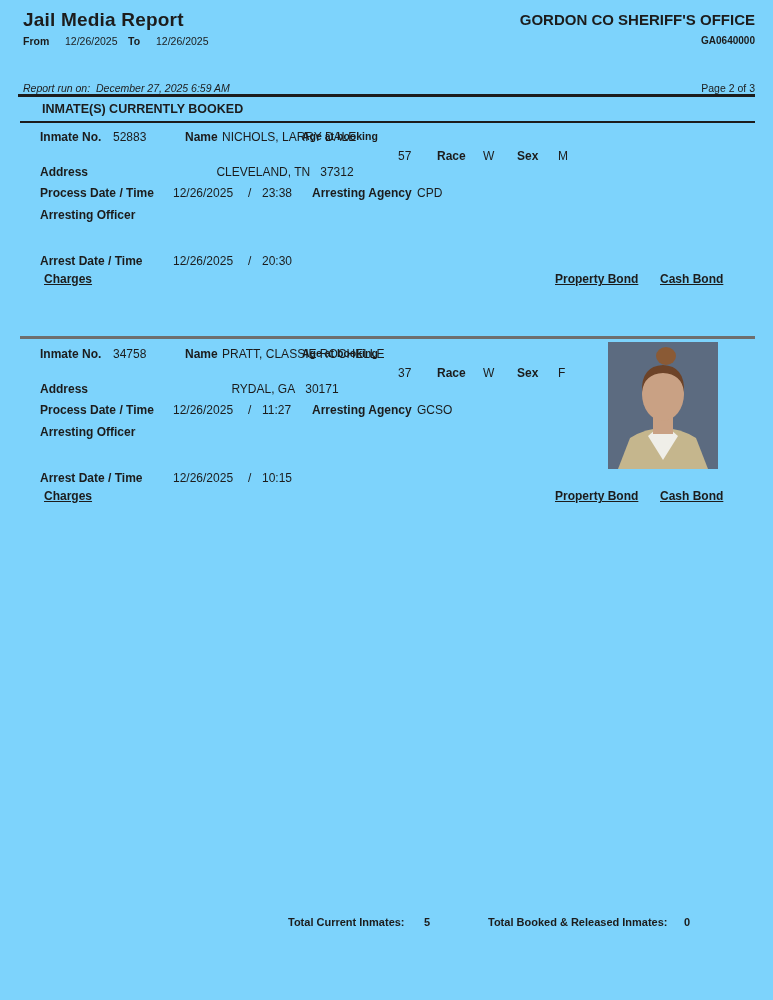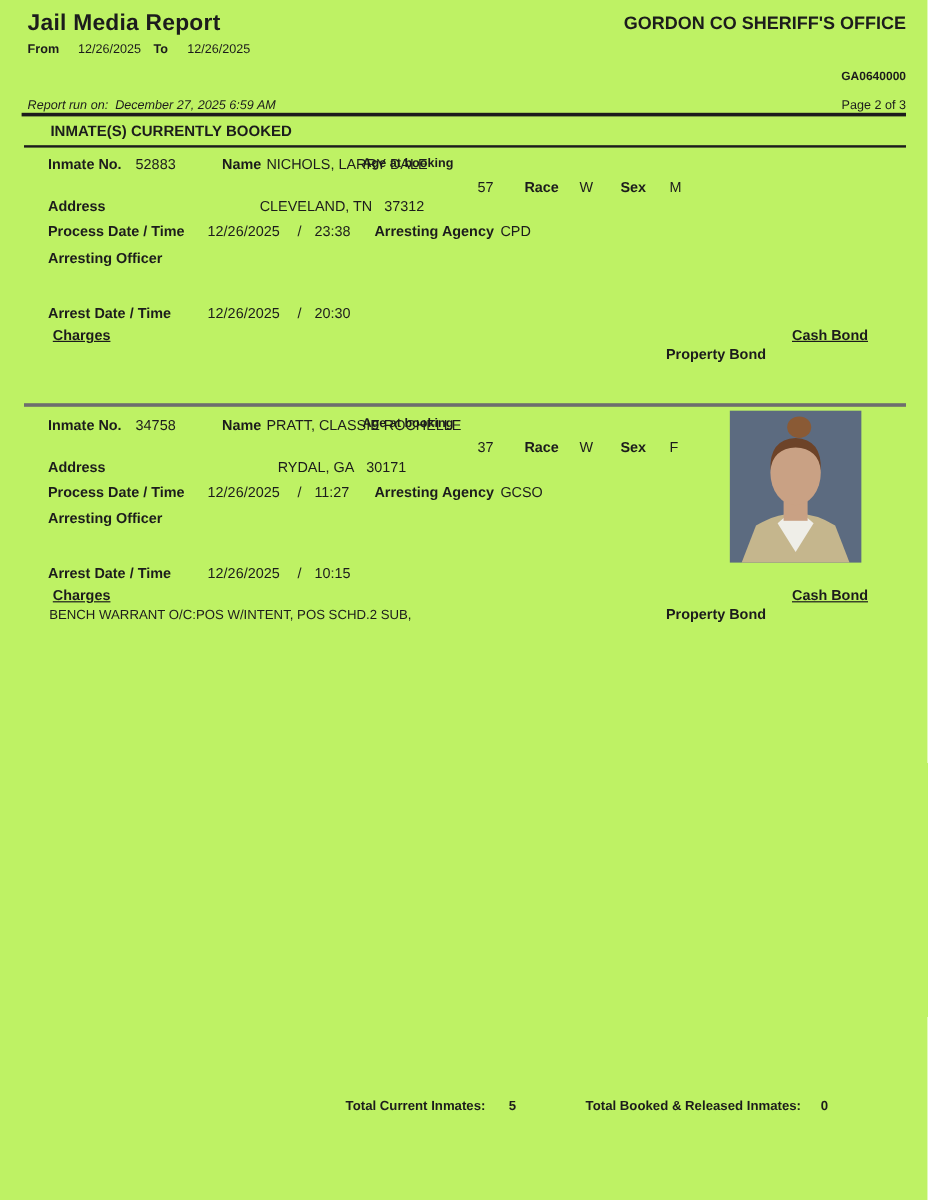--- a/index.html
+++ b/index.html
@@ -1,31 +1,31 @@
 <!DOCTYPE html>
 <html><head>
 <meta charset="utf-8">
 <style>
   html,body{margin:0;padding:0;background:#ffffff;}
   .page{
     position:relative;
     width:773px;height:1000px;
-    background:#bef264;
+    background:#7dd3fc;
     font-family:"Liberation Sans","DejaVu Sans",sans-serif;
     color:#1c1c1c;
     overflow:hidden;
   }
   .abs{position:absolute;white-space:nowrap;}
   .b{font-weight:bold;}
   .i{font-style:italic;}
   
   .title{left:23px;top:9px;font-size:19px;font-weight:bold;letter-spacing:.2px;}
   .office{right:18px;top:11px;font-size:15px;font-weight:bold;text-align:right;}
   .fromrow{top:35px;font-size:10.5px;}
-  .agencycode{right:18px;top:35px;font-size:10px;font-weight:bold;text-align:right;margin-top:24px;}
+  .agencycode{right:18px;top:35px;font-size:10px;font-weight:bold;text-align:right;}
   .runrow{top:82px;font-size:10.5px;}
   .pageno{right:18px;top:82px;font-size:10.5px;text-align:right;}
   .rule-thick{left:18px;right:18px;top:94px;height:3px;background:#1c1c1c;}
   .section-title{left:30px;top:102px;font-size:12.5px;font-weight:bold;margin-left:12px;}
   .rule-thin{left:20px;right:18px;top:121px;height:2px;background:#1c1c1c;}
   .record-sep{left:20px;right:18px;top:336px;height:3px;background:#6e6e6e;}
   
   .record{position:absolute;left:0;width:773px;}
   .rec-0{top:124px;height:200px;}
   .rec-1{top:341px;height:200px;}
@@ -42,21 +42,21 @@
   .c-race-val{left:483px;}
   .c-sex-lbl{left:517px;font-weight:bold;}
   .c-sex-val{left:558px;}
   .c-addr-val{left:170px;width:230px;text-align:center;display:flex;justify-content:center;gap:10px;}
   .c-date{left:173px;}
   .c-slash{left:248px;}
   .c-time{left:262px;}
   .c-agency-lbl{left:312px;font-weight:bold;}
   .c-agency-val{left:417px;}
   .c-charges{left:44px;font-weight:bold;text-decoration:underline;}
-  .c-propbond{left:555px;font-weight:bold;margin-top:16px;}
+  .c-propbond{left:555px;font-weight:bold;text-decoration:underline;}
   .c-cashbond{left:660px;font-weight:bold;text-decoration:underline;}
   .c-chargetext{left:41px;font-size:11px !important;}
   
   .mugshot{left:608px;top:1px;width:110px;height:127px;display:block;}
   
   .foot{top:916px;font-size:11px;font-weight:bold;}
   .f1l{left:288px;} .f1v{left:424px;} .f2l{left:488px;} .f2v{left:684px;}
 </style>
 </head>
 <body>
@@ -167,21 +167,20 @@
 
     <span class="abs r6 c-lbl">Arrest Date / Time</span>
     <span class="abs r6 c-date">12/26/2025</span>
     <span class="abs r6 c-slash">/</span>
     <span class="abs r6 c-time">10:15</span>
 
     <span class="abs r7 c-charges">Charges</span>
     <span class="abs r7 c-propbond">Property Bond</span>
     <span class="abs r7 c-cashbond">Cash Bond</span>
 
-    <span class="abs r8 c-chargetext">BENCH WARRANT O/C:POS W/INTENT, POS SCHD.2 SUB,</span>
   </div>
 
   <span class="abs foot f1l">Total Current Inmates:</span>
   <span class="abs foot f1v">5</span>
   <span class="abs foot f2l">Total Booked &amp; Released Inmates:</span>
   <span class="abs foot f2v">0</span>
 
 </div>
 
 </body></html>

